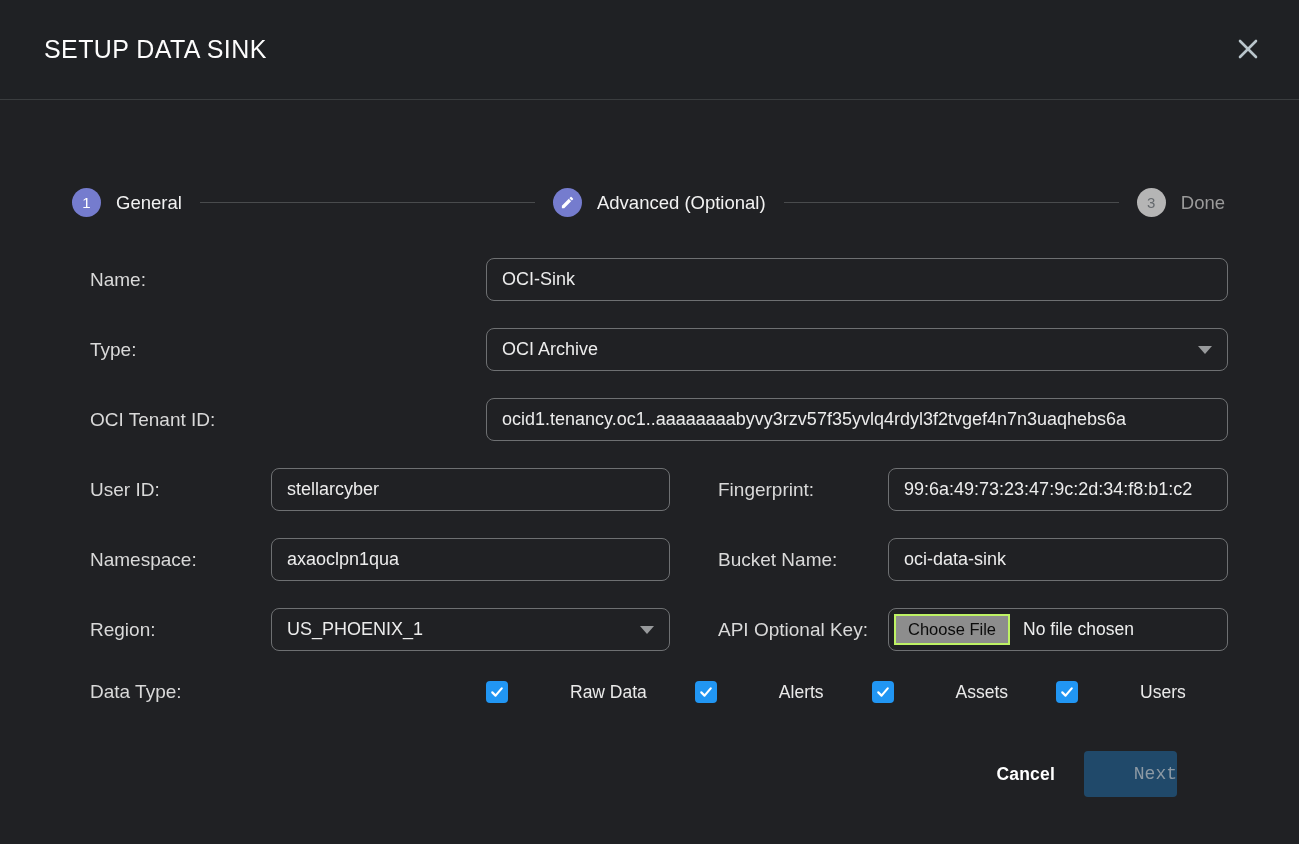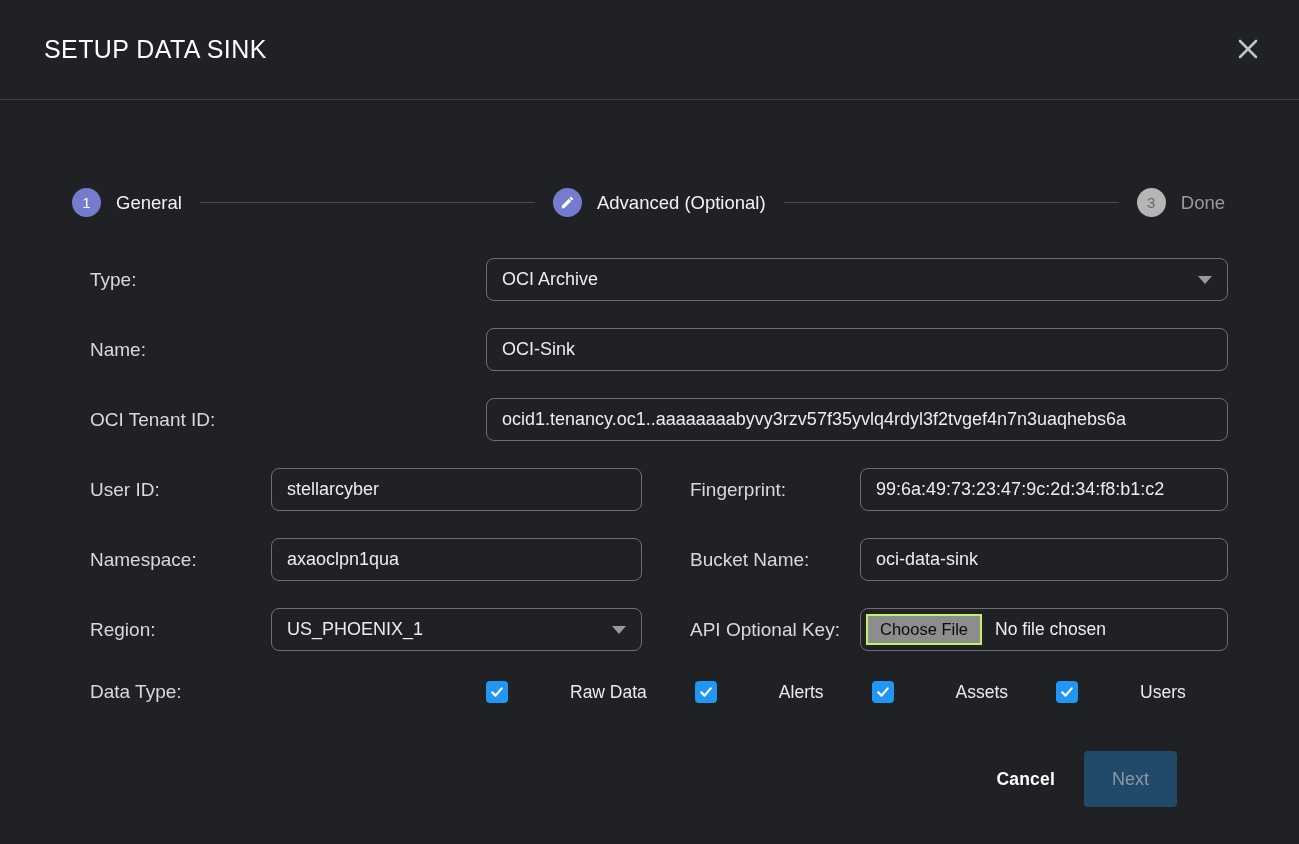--- a/index.html
+++ b/index.html
@@ -99,21 +99,21 @@
     border: 1px solid #6e7072;
     border-radius: 8px;
     background: transparent;
     color: #ececec;
     font-family: "Liberation Sans", sans-serif;
     font-size: 18px;
     padding: 0 15px;
     outline: none;
   }
   .grow { flex: 1 1 auto; min-width: 0; }
-  .w-left { width: 371px; flex: 0 0 auto; }
+  .w-left { width: 399px; flex: 0 0 auto; }
   .txt-input { white-space: nowrap; overflow: hidden; text-overflow: clip; }
 
   .select-box {
     display: flex;
     align-items: center;
     justify-content: space-between;
     cursor: pointer;
   }
   .select-value { white-space: nowrap; overflow: hidden; }
   .dd-arrow {
@@ -181,28 +181,29 @@
     font-weight: 700;
     color: #ffffff;
     background: none;
     border: none;
     font-family: "Liberation Sans", sans-serif;
     cursor: pointer;
     letter-spacing: 0.2px;
   }
   .next-btn {
     width: 93px;
-    height: 56px;
+    height: 46px;
     background: #20496a;
     color: #8c99a4;
     border: none;
     border-radius: 4px;
-    font-family: Liberation Sans, sans-serif;
+    font-family: Liberation Mono, monospace;
     font-size: 18px;
     cursor: pointer;
+    text-align: right;
   }
 </style>
 </head>
 <body>
 
 <div class="dialog-header">
   <div class="dialog-title">SETUP DATA SINK</div>
   <div class="close-btn">
     <svg width="26" height="26" viewBox="0 0 26 26">
       <line x1="5" y1="5" x2="21" y2="21" stroke="#b9c5cb" stroke-width="2.6" stroke-linecap="round"></line>
@@ -228,30 +229,30 @@
   <div class="step-line"></div>
   <div class="step">
     <div class="step-circle inactive">3</div>
     <div class="step-label inactive">Done</div>
   </div>
 </div>
 
 <div class="form-area">
 
   <div class="form-row">
+    <div class="lbl lbl-main">Name:</div>
+    <input class="txt-input grow" type="text" value="OCI-Sink" style="">
+  </div>
+
+  <div class="form-row">
     <div class="lbl lbl-main">Type:</div>
     <div class="select-box grow">
       <span class="select-value">OCI Archive</span>
       <span class="dd-arrow"></span>
     </div>
-  </div>
-
-  <div class="form-row">
-    <div class="lbl lbl-main">Name:</div>
-    <input class="txt-input grow" type="text" value="OCI-Sink" style="">
   </div>
 
   <div class="form-row">
     <div class="lbl lbl-main">OCI Tenant ID:</div>
     <input class="txt-input grow" type="text" value="ocid1.tenancy.oc1..aaaaaaaabyvy3rzv57f35yvlq4rdyl3f2tvgef4n7n3uaqhebs6a" style="">
   </div>
 
   <div class="form-row">
     <div class="lbl lbl-left">User ID:</div>
     <input class="txt-input w-left" type="text" value="stellarcyber" style="">

